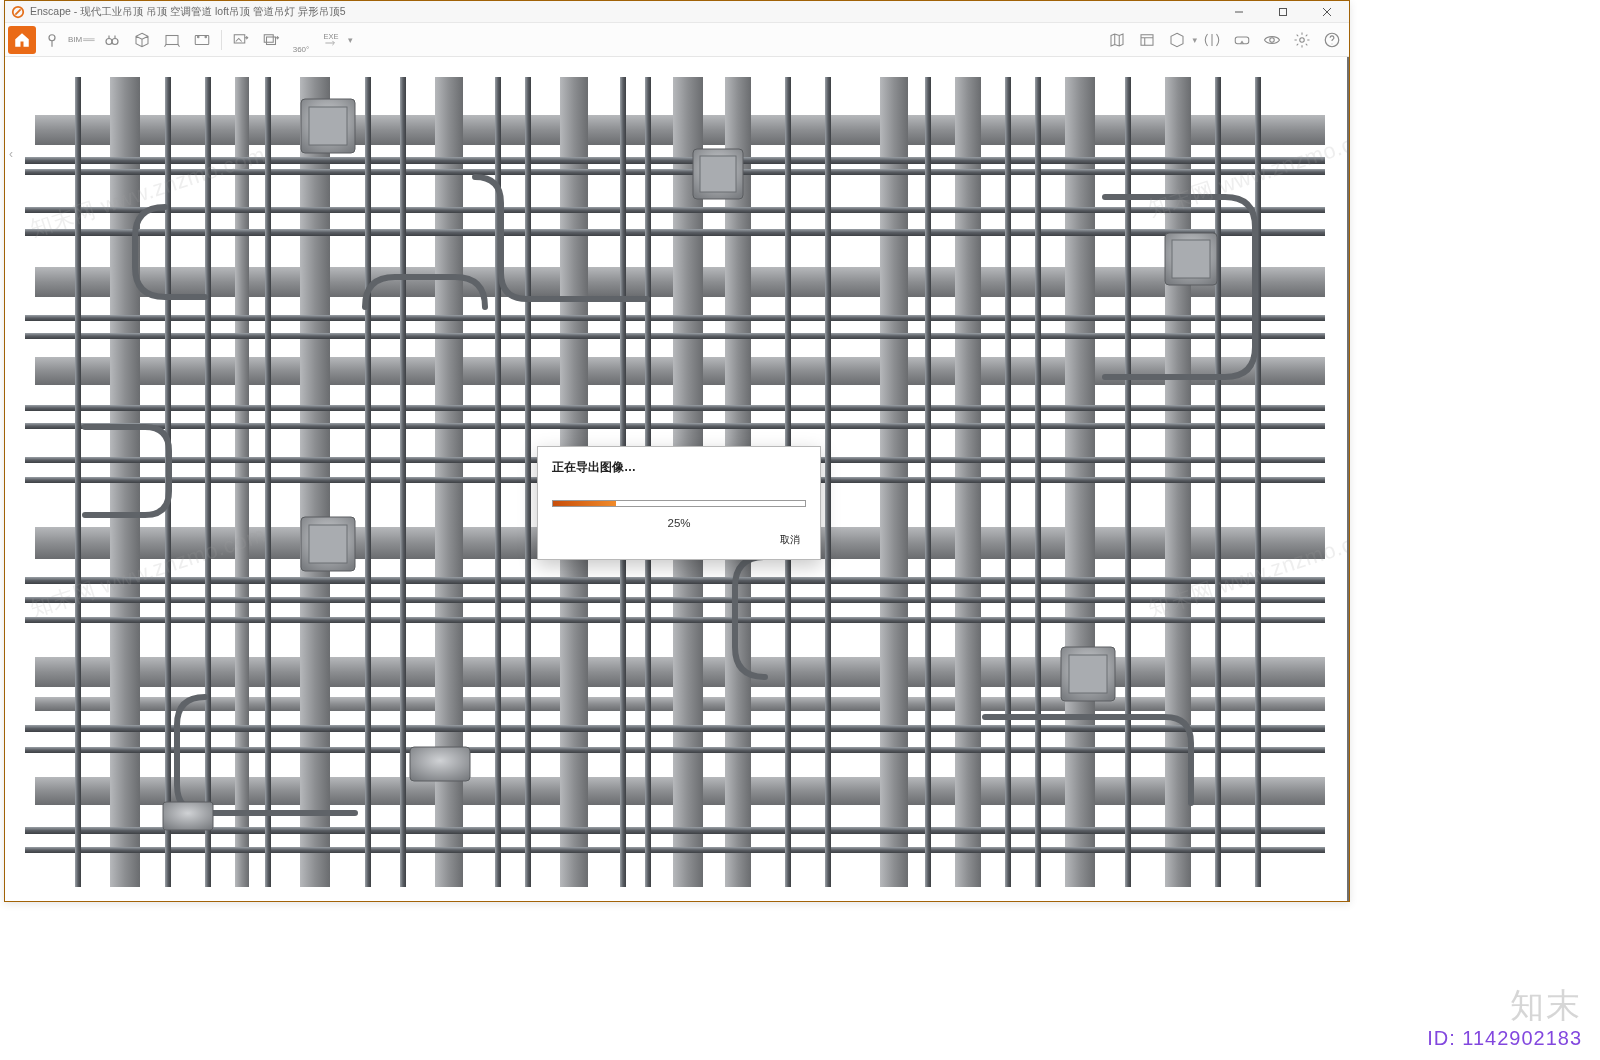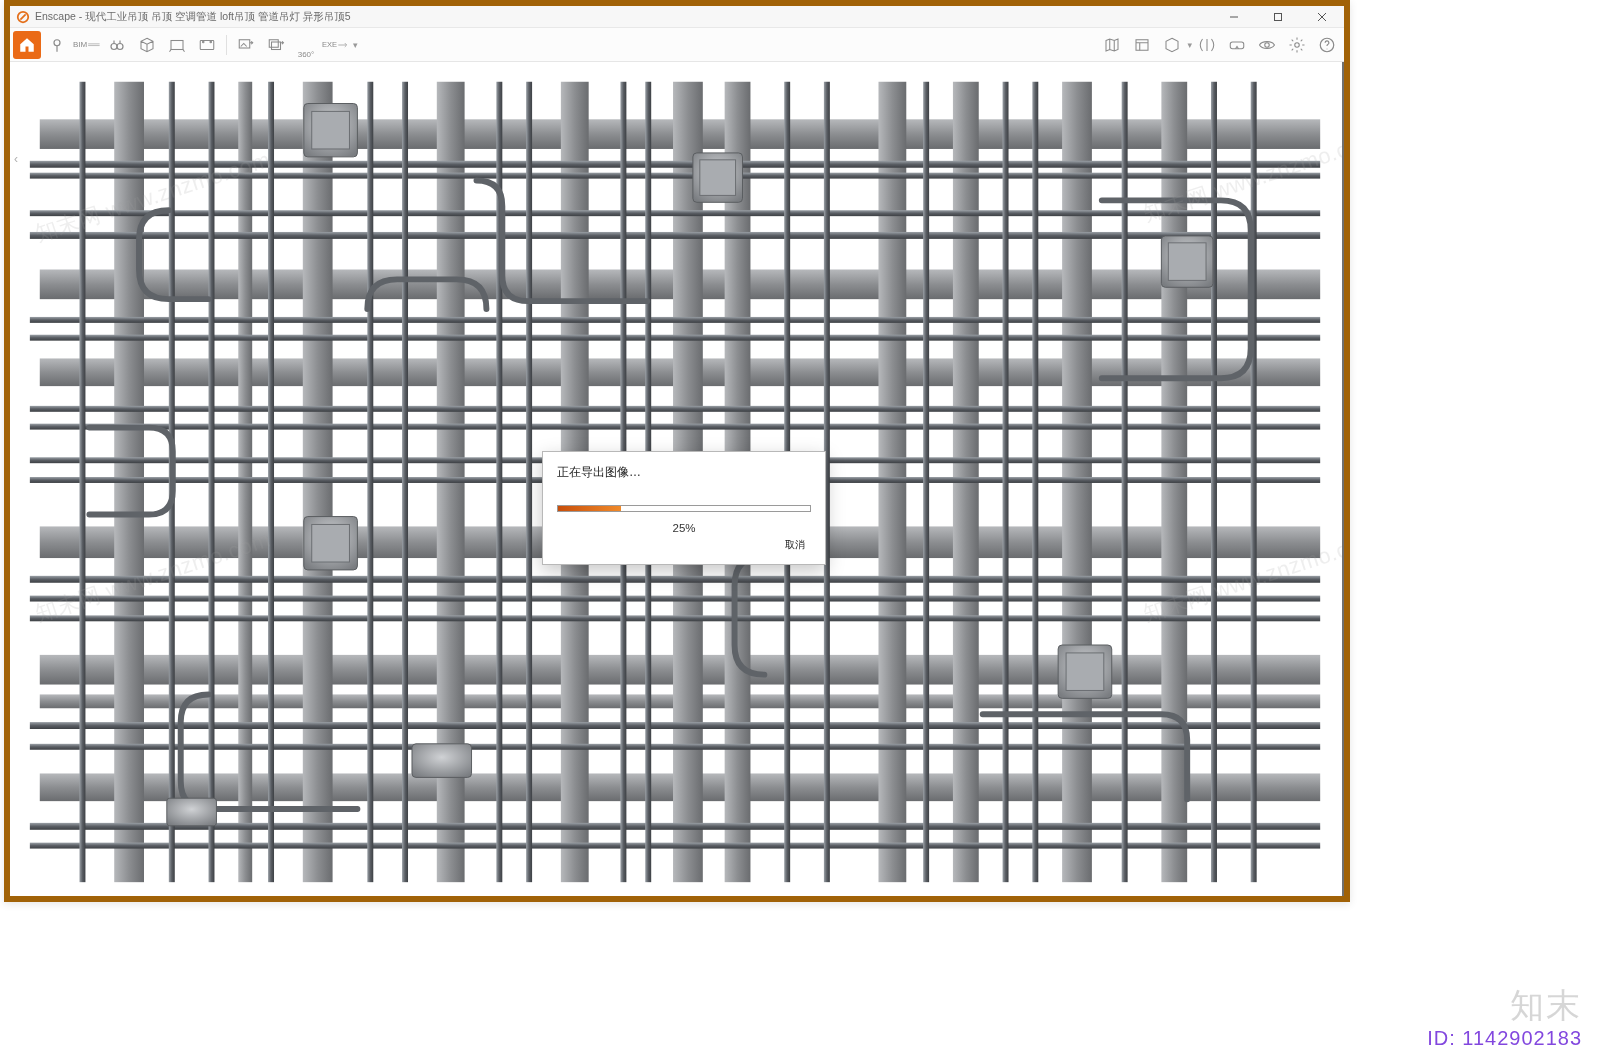--- a/index.html
+++ b/index.html
@@ -8,21 +8,21 @@
     width: 1600px; height: 1060px;
     background: #ffffff;
     display: flex; flex-direction: column;
     position: relative;
   }
   .window-frame {
     position: absolute;
     left: 4px; top: 0;
     width: 1346px; height: 902px;
     background: #ffffff;
-    border: 6px solid #a16207;
+    border: 1px solid #a16207;
     display: flex; flex-direction: column;
     box-shadow: 0 2px 8px rgba(0,0,0,0.1);
   }
   
   .titlebar {
     height: 22px; background: #f7f7f7; border-bottom: 1px solid #e8e8e8;
     display: flex; align-items: center; padding-left: 6px;
     font-size: 10.5px; color: #6a6a6a; user-select: none;
   }
   .titlebar .app-icon {
@@ -73,21 +73,21 @@
     position: absolute;
     left: 532px; top: 389px;
     width: 284px; height: 114px;
     background: #ffffff;
     border: 1px solid #b8b8b8;
     box-shadow: 0 6px 18px rgba(0,0,0,0.22);
     padding: 12px 14px 8px 14px;
     font-size: 12px; color: #222;
     display: flex; flex-direction: column;
   }
-  .dialog .dlg-title { font-weight: 400; font-size: 12px; margin-bottom: 24px; }
+  .dialog .dlg-title { font-weight: 700; font-size: 12px; margin-bottom: 24px; }
   .progress-bar {
     width: 100%; height: 15px; border: 1px solid #9a9a9a; background: #ffffff;
     position: relative; overflow: hidden;
   }
   .progress-fill {
     height: 100%;
     background: linear-gradient(90deg, #c84e0b 0%, #f08a2a 100%);
   }
   .progress-label { text-align: center; font-size: 11.5px; margin-top: 10px; color: #333; }
   .dlg-buttons { margin-top: auto; display: flex; justify-content: flex-end; }
@@ -202,21 +202,21 @@
         <div class="tb-btn">
             <svg viewBox="0 0 24 24" fill="none" stroke="currentColor" stroke-width="1.4">
               <rect x="3" y="5" width="12" height="10"></rect>
               <rect x="6" y="8" width="12" height="10"></rect>
               <path d="M18 9 L22 9 M20 7 L22 9 L20 11"></path>
             </svg>
           </div>
         <div class="tb-btn" style="font-size:8px;align-items:flex-end;">
             <span>360°</span>
           </div>
-        <div class="tb-btn" style="flex-direction:row;font-size:7.5px;line-height:1;">
+        <div class="tb-btn" style="flex-direction:column;font-size:7.5px;line-height:1;">
             <span>EXE</span>
             <svg viewBox="0 0 20 8" style="width:14px;height:6px;">
               <path d="M2 4 H14 M12 1 L15 4 L12 7" fill="none" stroke="currentColor"></path>
             </svg>
           </div>
         <span style="color:#999;font-size:9px;margin-left:2px;">▾</span>
       </div>
 
       <div class="tb-group-right">
         <div class="tb-btn">

